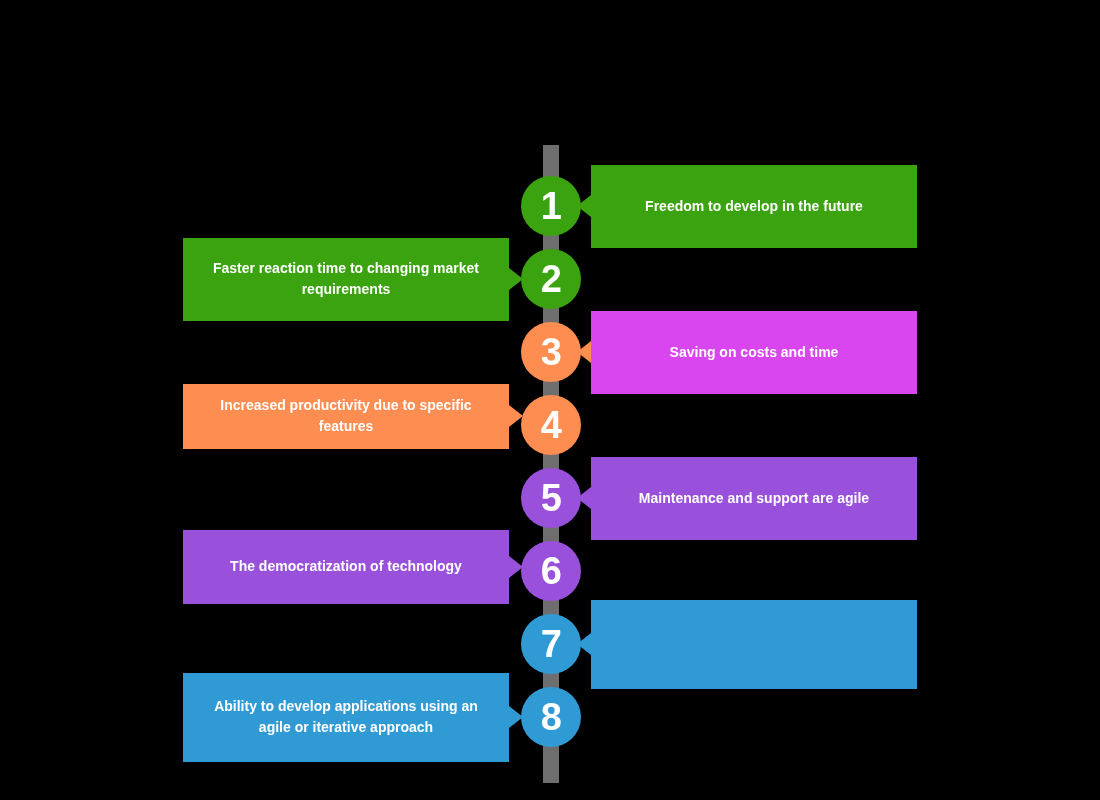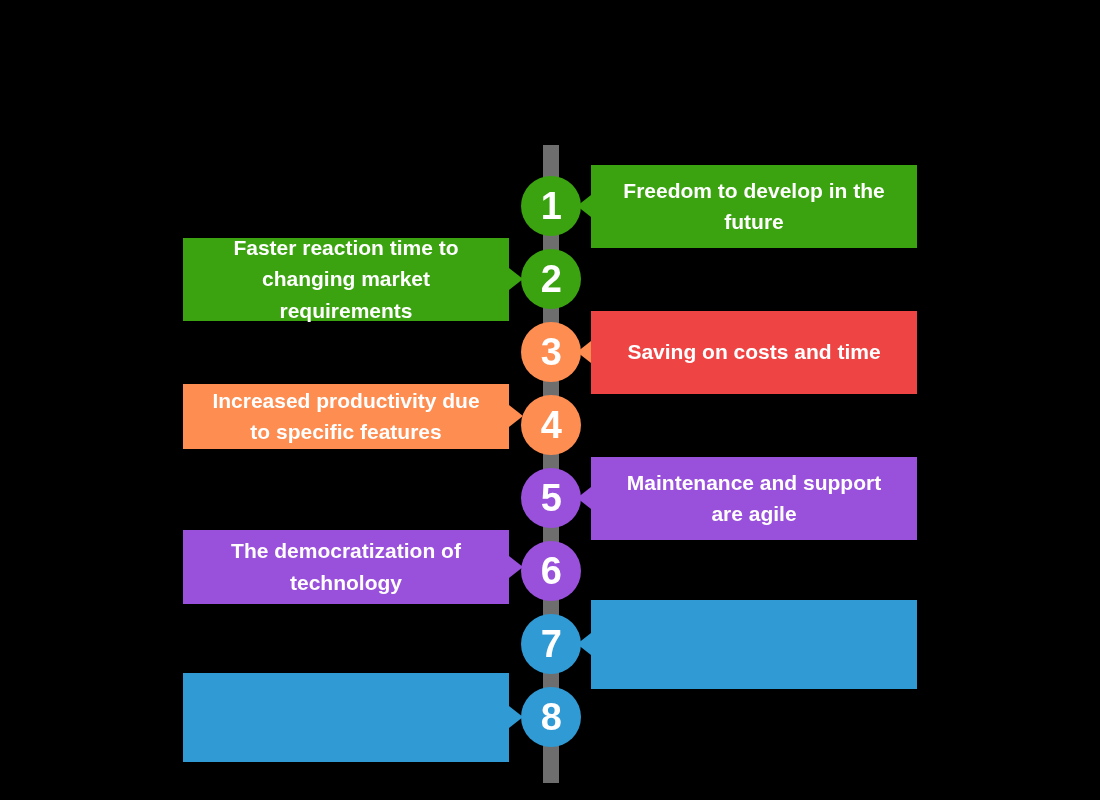--- a/index.html
+++ b/index.html
@@ -77,21 +77,21 @@
     width: 326px;
     padding: 6px 22px;
   }
   .card.left {
     left: 183px;
     width: 326px;
     padding: 22px 22px;
   }
   .card-text {
     color: #ffffff;
-    font-size: 21px;
+    font-size: 14px;
     font-weight: bold;
     line-height: 1.48;
     font-family: "Liberation Sans", sans-serif;
   }
 
   
   .notch {
     position: absolute;
     top: 50%;
     width: 0;
@@ -130,21 +130,21 @@
       <div class="row" style="top: 279px;">
         <div class="card left" style="background: rgb(59, 163, 15); color: rgb(59, 163, 15); height: 83px; top: -41.5px;">
           <div class="notch points-right"></div>
           <div class="card-text">Faster reaction time to changing market requirements</div>
         </div>
         <div class="node" style="background: rgb(59, 163, 15);">
           <div class="node-num">2</div>
         </div>
       </div>
       <div class="row" style="top: 352px;">
-        <div class="card right" style="background: #ef4444; color: rgb(253, 141, 81); height: 83px; top: -41.5px;">
+        <div class="card right" style="background: #d946ef; color: rgb(253, 141, 81); height: 83px; top: -41.5px;">
           <div class="notch points-left"></div>
           <div class="card-text">Saving on costs and time</div>
         </div>
         <div class="node" style="background: rgb(253, 141, 81);">
           <div class="node-num">3</div>
         </div>
       </div>
       <div class="row" style="top: 425px;">
         <div class="card left" style="background: rgb(253, 141, 81); color: rgb(253, 141, 81); height: 65px; top: -41.5px;">
           <div class="notch points-right"></div>
@@ -176,19 +176,20 @@
         <div class="card right" style="background: rgb(48, 154, 213); color: rgb(48, 154, 213); height: 89px; top: -44.5px;">
           <div class="notch points-left"></div>
         </div>
         <div class="node" style="background: rgb(48, 154, 213);">
           <div class="node-num">7</div>
         </div>
       </div>
       <div class="row" style="top: 717px;">
         <div class="card left" style="background: rgb(48, 154, 213); color: rgb(48, 154, 213); height: 89px; top: -44.5px;">
           <div class="notch points-right"></div>
+          <div class="card-text">Ability to develop applications using an agile or iterative approach</div>
         </div>
         <div class="node" style="background: rgb(48, 154, 213);">
           <div class="node-num">8</div>
         </div>
       </div>
     </div>
 </div>
 
 </body></html>

